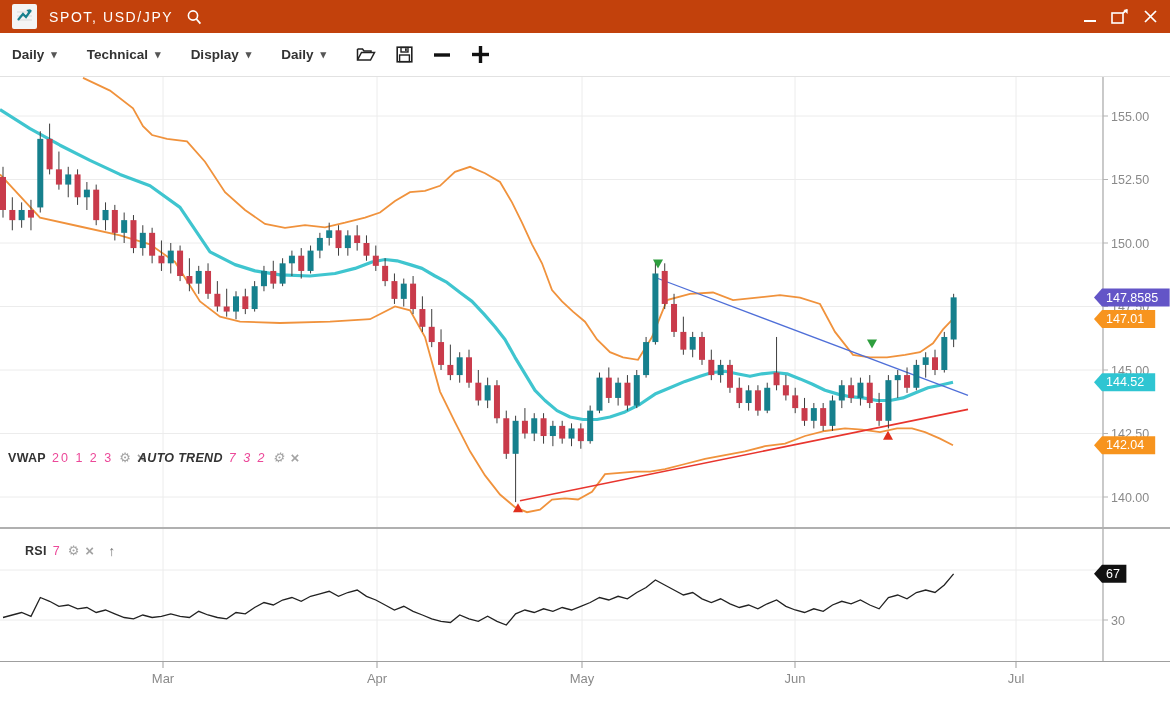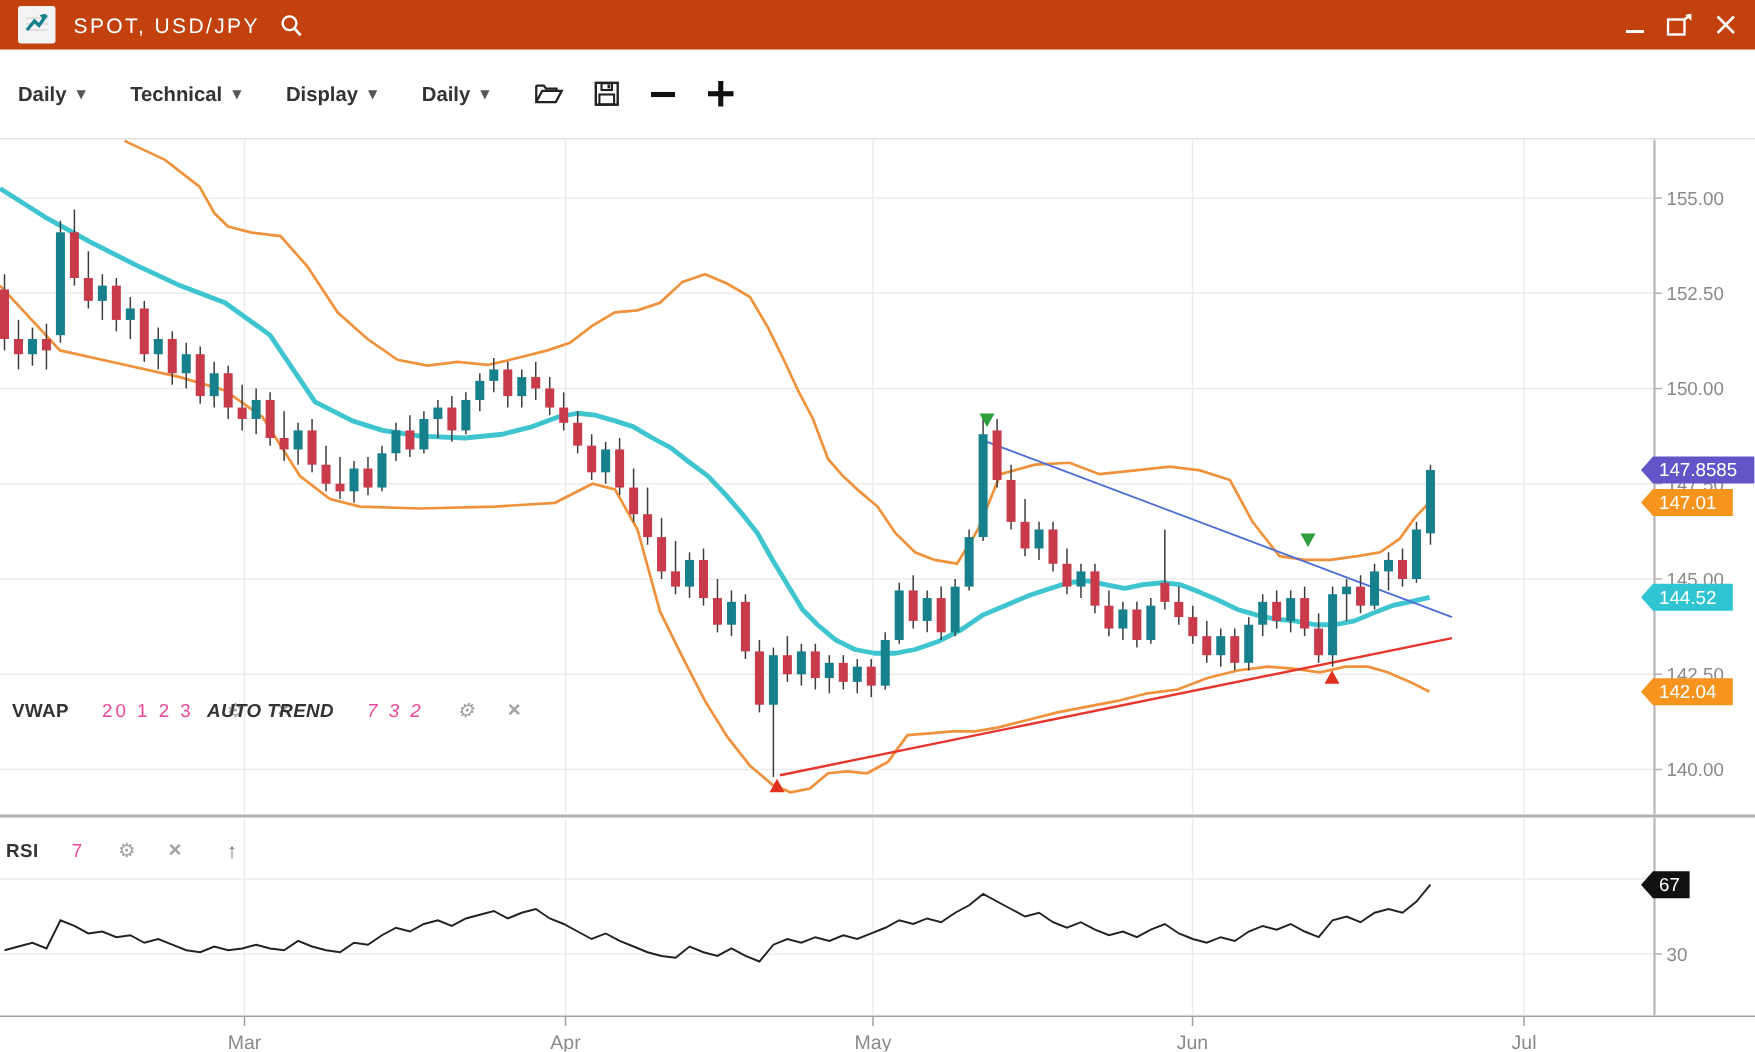--- a/index.html
+++ b/index.html
@@ -19,21 +19,21 @@
     width:25px; height:25px; background:#f4f4f4; border-radius:2px;
     display:flex; align-items:center; justify-content:center; margin-right:12px;
   }
   .title { font-size:14px; letter-spacing:1.6px; color:#fff; }
   .search-btn { margin-left:12px; cursor:pointer; }
   .win-controls { margin-left:auto; display:flex; align-items:center; gap:14px; }
   .win-controls svg { cursor:pointer; }
 
   
   .toolbar {
-    height:60px; border-bottom:1px solid #e2e2e2;
+    height:44px; border-bottom:1px solid #e2e2e2;
     display:flex; align-items:center; padding:12px 12px;
   }
   .menu {
     display:flex; align-items:center; gap:7px; margin-right:30px;
     font-size:13.5px; font-weight:700; color:#333; cursor:pointer;
   }
   .caret { font-size:11px; color:#555; }
   .tool-btn { margin-right:20px; cursor:pointer; display:flex; align-items:center; }
   .cp-group { margin-left:auto; display:flex; align-items:center; }
   .cp-label { font-size:13px; letter-spacing:2px; color:#3f3f3f; margin-right:16px; }
@@ -45,30 +45,30 @@
   .price-box .sub { font-size:10.5px; align-self:flex-end; padding-bottom:3px; }
   .price-box.bid { background:#c93c4c; }
   .price-box.ask { background:#1e8d96; margin-left:8px; }
 
   
   .main-chart { position:relative; height:452px; border-bottom:2px solid #b0b0b0; }
   .rsi-panel  { position:relative; height:133px; border-bottom:1px solid #9f9f9f; }
   .x-axis     { position:relative; height:31px; }
 
   .ind-label {
-    position:absolute; display:flex; align-items:center; gap:22px;
+    position:absolute; display:flex; align-items:center; gap:6px;
     font-size:12.5px; color:#333; z-index:5; background:transparent;
   }
   .ind-name { font-weight:700; letter-spacing:.3px; }
   .ind-params { color:#ec4899; letter-spacing:2px; }
   .ind-icon { color:#a3a3a3; font-size:13px; cursor:pointer; line-height:1; }
   .ind-icon.up { color:#777; font-size:14px; }
   .vwap-label { left:8px; top:373px; }
   .autotrend-label { left:138px; top:373px;font-style:italic; }
-  .rsi-label { left:4px; top:14px; }
+  .rsi-label { left:25px; top:14px; }
 </style>
 </head>
 <body>
 
 <header class="titlebar">
   <div class="logo">
     <svg width="19" height="19" viewBox="0 0 19 19">
       <line x1="2" y1="5" x2="17" y2="5" stroke="#d9d9d9" stroke-width="1"></line>
       <line x1="2" y1="9" x2="17" y2="9" stroke="#d9d9d9" stroke-width="1"></line>
       <line x1="2" y1="13" x2="17" y2="13" stroke="#d9d9d9" stroke-width="1"></line>

